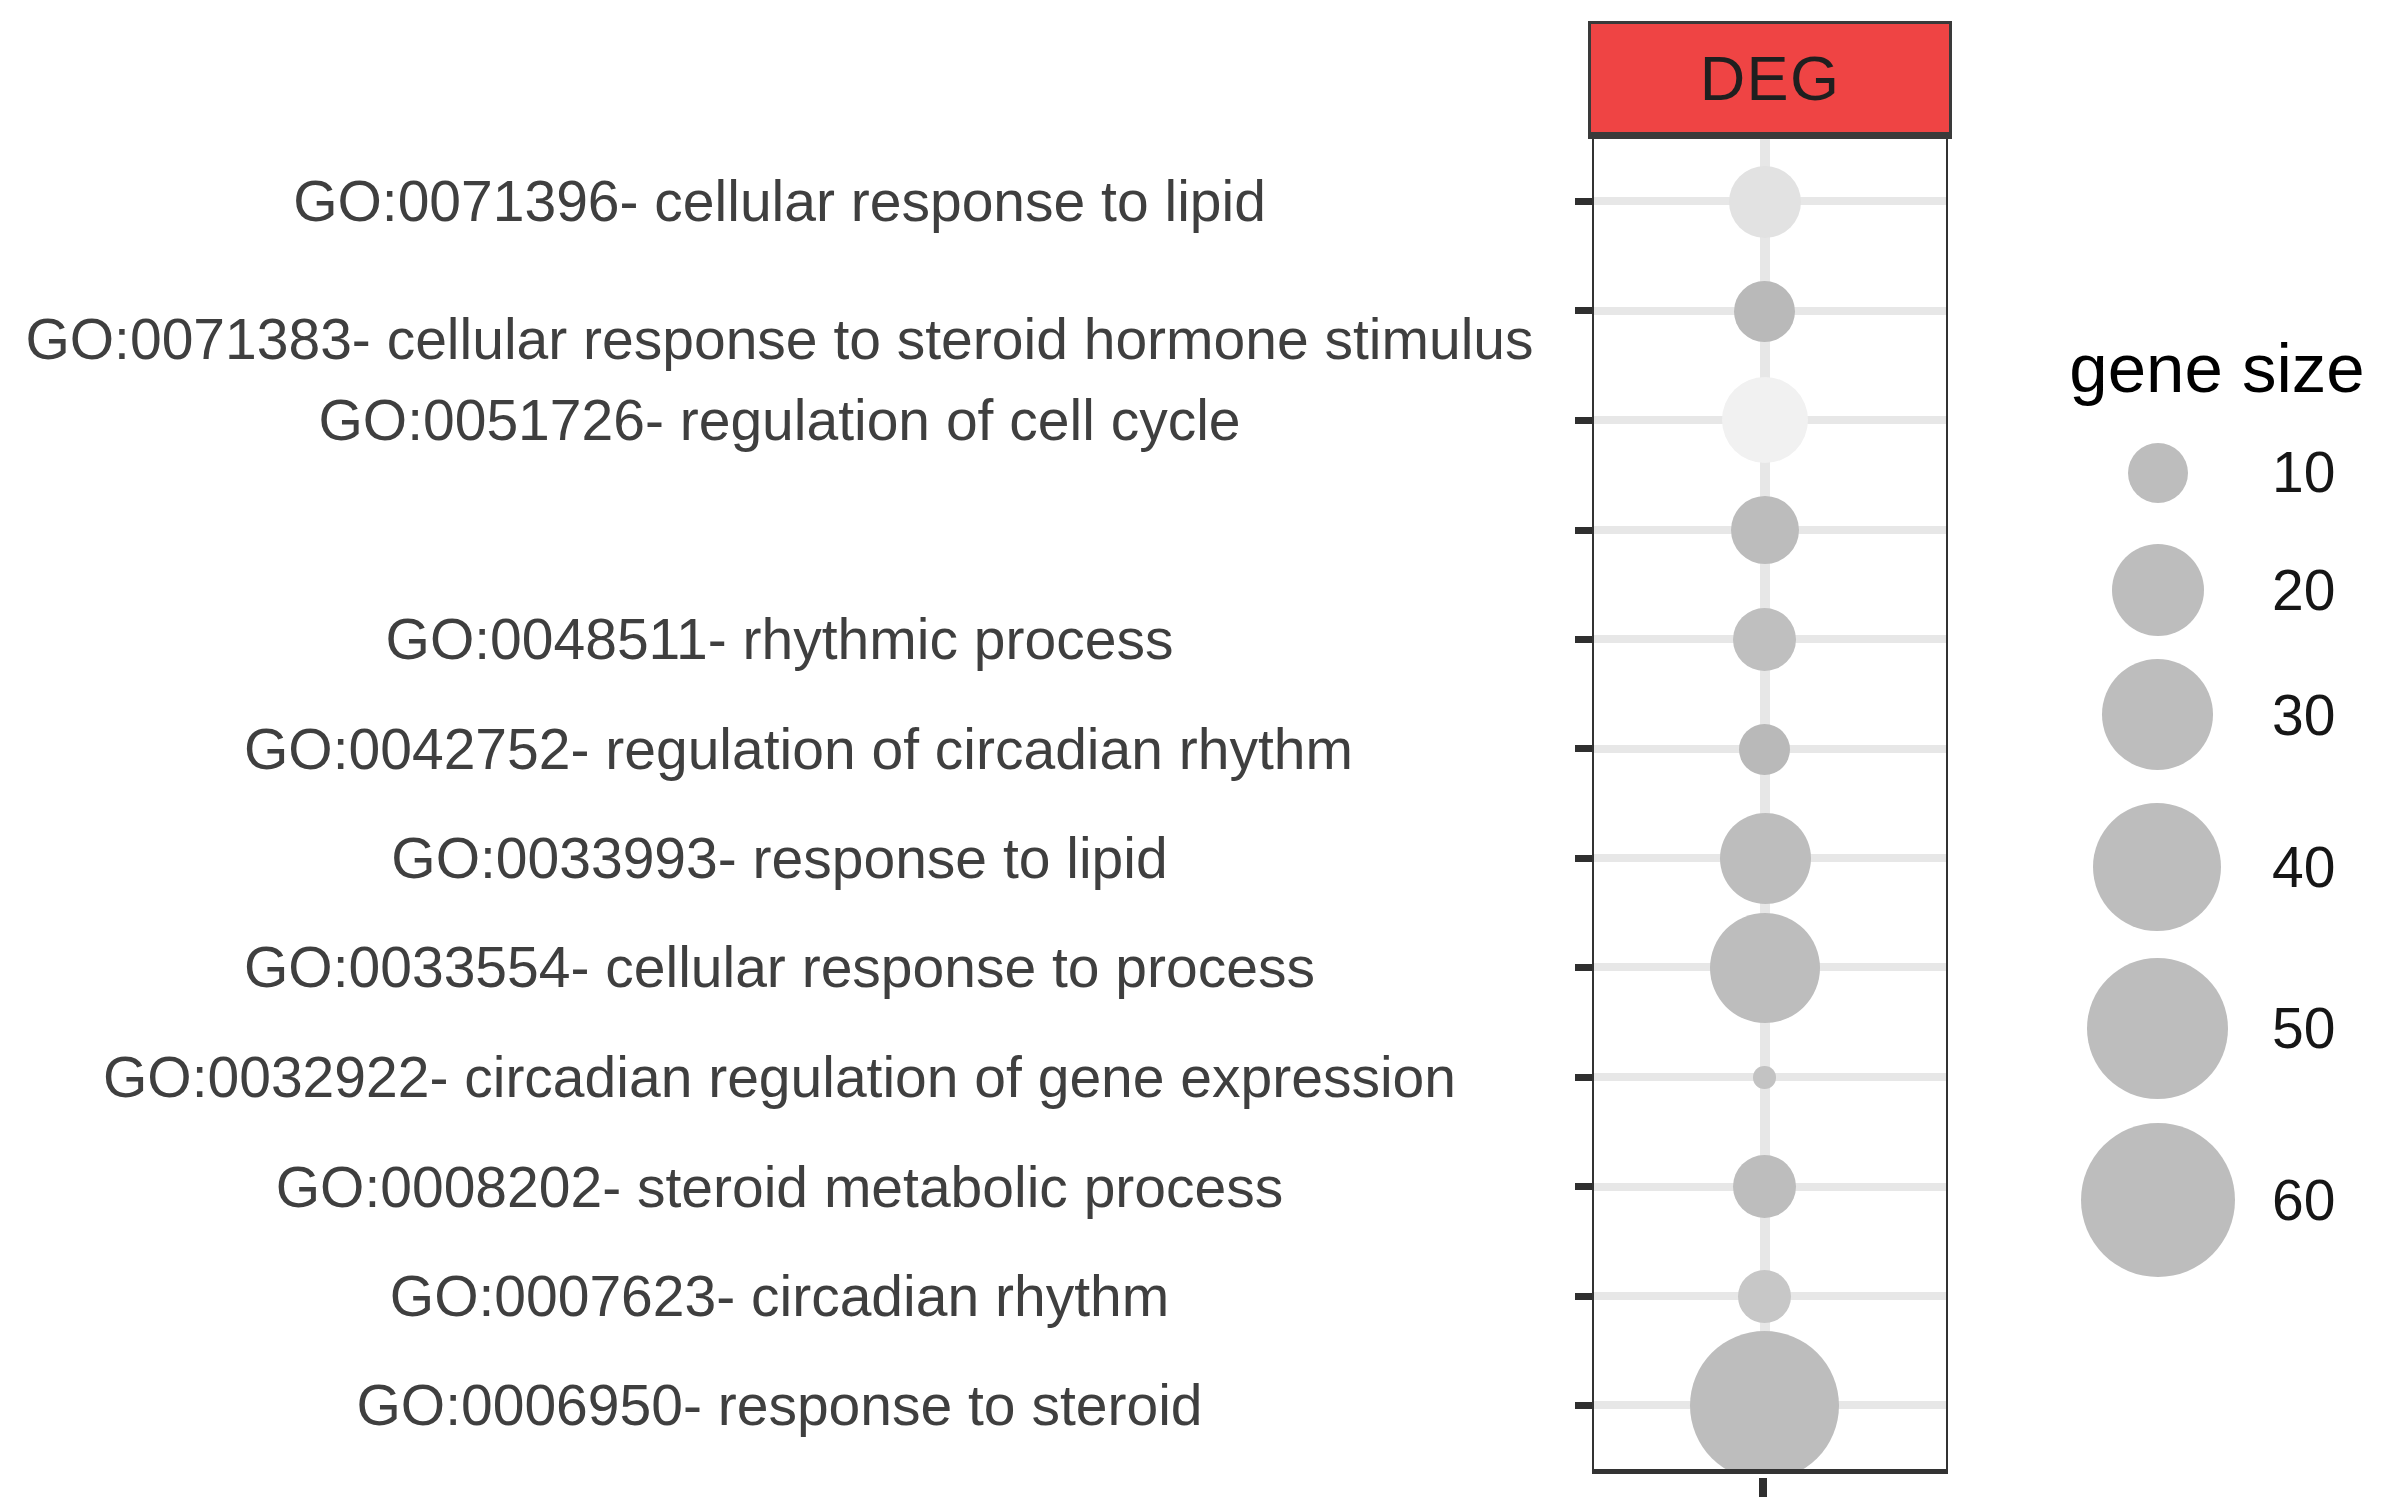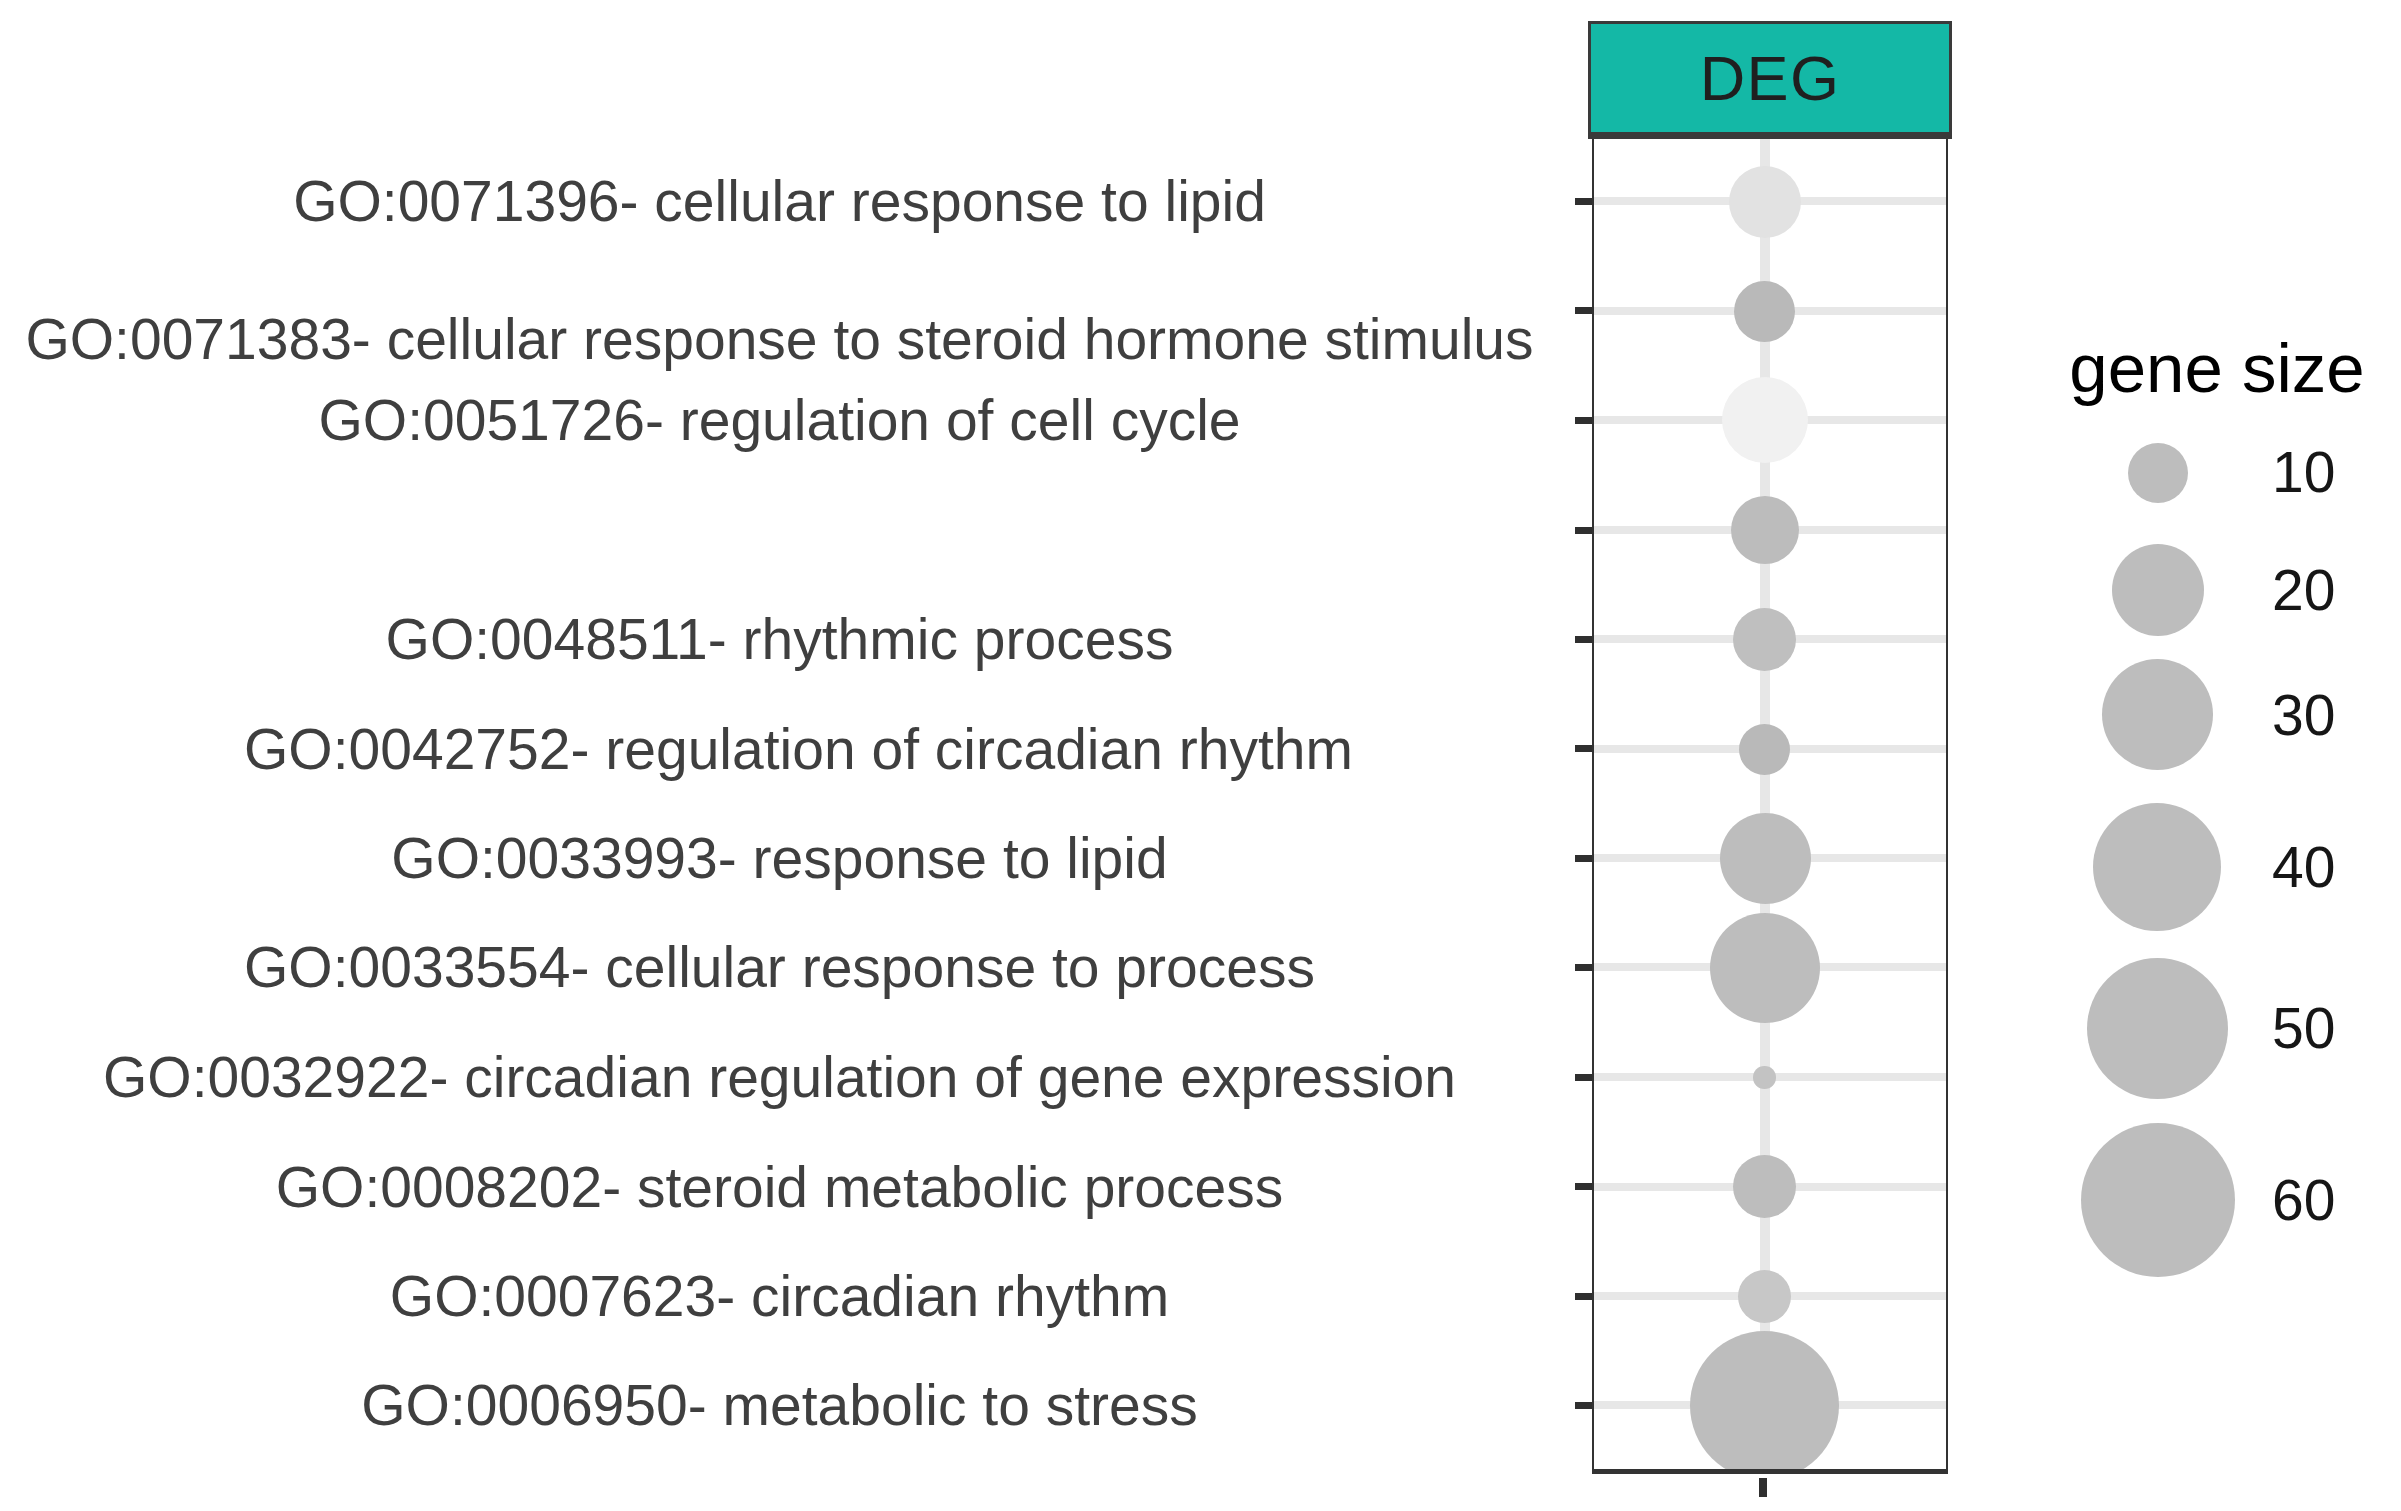--- a/index.html
+++ b/index.html
@@ -45,21 +45,21 @@
   .legend-bubble{border-radius:50%;}
   .legend-label{
     font-size:57px;color:#161616;line-height:65px;text-align:left;white-space:nowrap;
   }
 </style>
 </head>
 <body>
 
 <div id="figure">
 
-  <div id="facet-strip" class="abs" style="left: 1588px; top: 21.3px; width: 364px; height: 118px; background: #14b8a6; border-color: rgb(58, 58, 58);">
+  <div id="facet-strip" class="abs" style="left: 1588px; top: 21.3px; width: 364px; height: 118px; background: #ef4444; border-color: rgb(58, 58, 58);">
     <span id="facet-strip-label">DEG</span>
   </div>
 
   <div id="plot-panel" class="abs" style="left:1592px;top:139px;width:356px;height:1335px;">
       <div id="vertical-gridline" class="abs" style="left: 166px; top: 0px; width: 10.4px; height: 1335px; background: rgb(231, 231, 231);"></div>
       <div class="abs gridline-h" style="left: 0px; top: 58px; width: 356px; height: 8.4px; background: rgb(231, 231, 231);"></div>
       <div class="abs bubble" title="GO:0071396- cellular response to lipid" style="left: 135px; top: 26.5px; width: 72px; height: 72px; background: rgb(226, 226, 226);"></div>
       <div class="abs gridline-h" style="left: 0px; top: 168px; width: 356px; height: 8.4px; background: rgb(231, 231, 231);"></div>
       <div class="abs bubble" title="GO:0071383- cellular response to steroid hormone stimulus" style="left: 140px; top: 142px; width: 61px; height: 61px; background: rgb(185, 185, 185);"></div>
       <div class="abs gridline-h" style="left: 0px; top: 277px; width: 356px; height: 8.4px; background: rgb(231, 231, 231);"></div>
@@ -130,15 +130,15 @@
     <div class="abs ylabel" style="left: 0px; top: 823px; width: 1559px; height: 71px; color: rgb(63, 63, 63);">GO:0033993- response to lipid</div>
     <div class="abs ytick" style="left: 1575px; top: 964px; width: 17px; height: 7.1px; background: rgb(47, 47, 47);"></div>
     <div class="abs ylabel" style="left: 0px; top: 932px; width: 1559px; height: 71px; color: rgb(63, 63, 63);">GO:0033554- cellular response to process</div>
     <div class="abs ytick" style="left: 1575px; top: 1074px; width: 17px; height: 7.1px; background: rgb(47, 47, 47);"></div>
     <div class="abs ylabel" style="left: 0px; top: 1042px; width: 1559px; height: 71px; color: rgb(63, 63, 63);">GO:0032922- circadian regulation of gene expression</div>
     <div class="abs ytick" style="left: 1575px; top: 1183px; width: 17px; height: 7.1px; background: rgb(47, 47, 47);"></div>
     <div class="abs ylabel" style="left: 0px; top: 1152px; width: 1559px; height: 71px; color: rgb(63, 63, 63);">GO:0008202- steroid metabolic process</div>
     <div class="abs ytick" style="left: 1575px; top: 1293px; width: 17px; height: 7.1px; background: rgb(47, 47, 47);"></div>
     <div class="abs ylabel" style="left: 0px; top: 1261px; width: 1559px; height: 71px; color: rgb(63, 63, 63);">GO:0007623- circadian rhythm</div>
     <div class="abs ytick" style="left: 1575px; top: 1402px; width: 17px; height: 7.1px; background: rgb(47, 47, 47);"></div>
-    <div class="abs ylabel" style="left: 0px; top: 1370px; width: 1559px; height: 71px; color: rgb(63, 63, 63);">GO:0006950- metabolic to stress</div>
+    <div class="abs ylabel" style="left: 0px; top: 1370px; width: 1559px; height: 71px; color: rgb(63, 63, 63);">GO:0006950- response to steroid</div>
   </div>
 
 
 </body></html>

